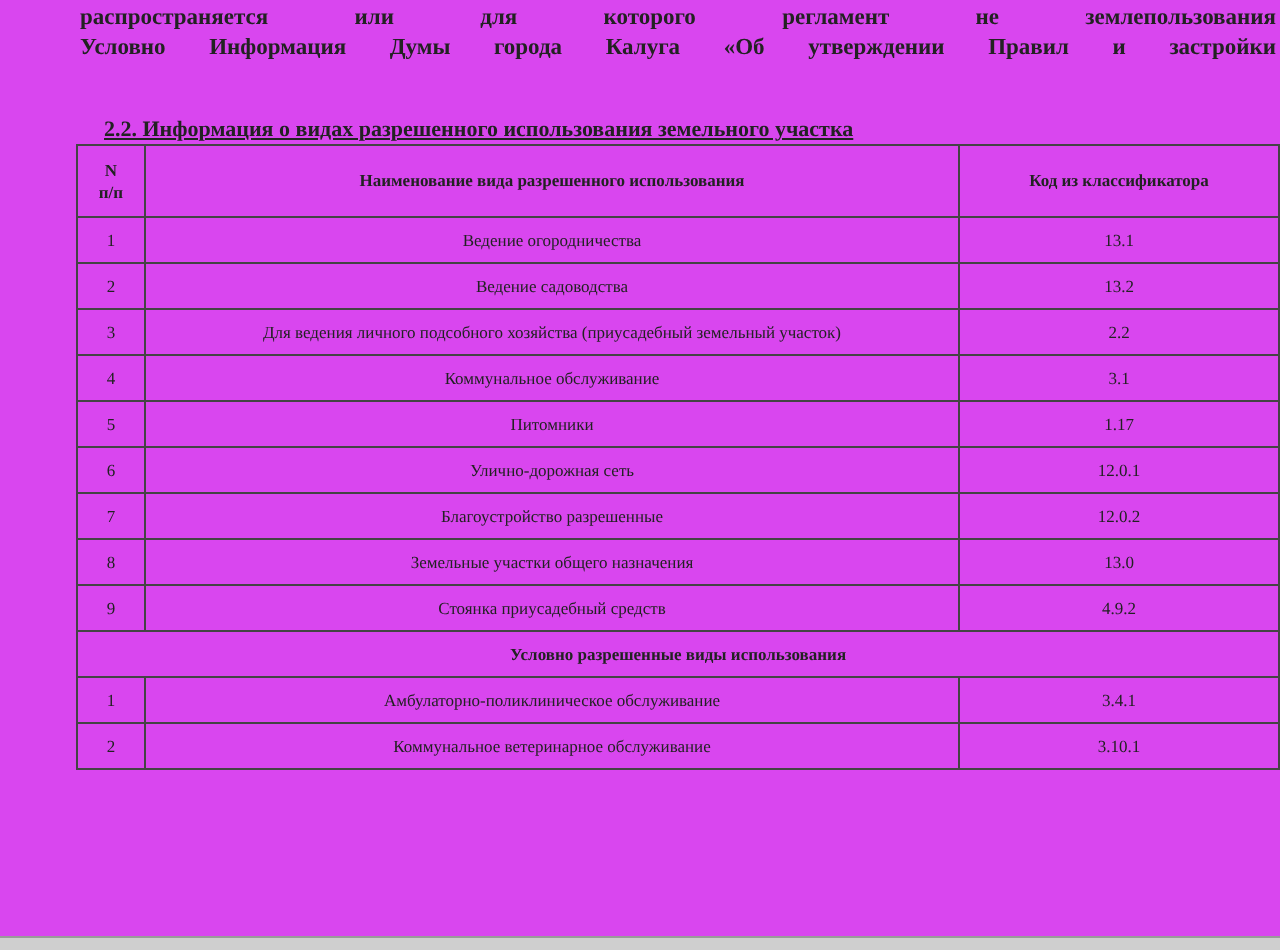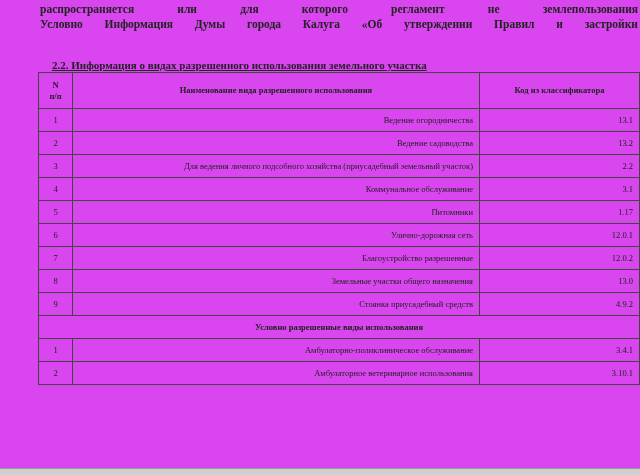--- a/index.html
+++ b/index.html
@@ -85,24 +85,24 @@
       height: 22px;
     }
     table.permitted tr.row td {
       height: 22px;
     }
     table.permitted td.num {
       text-align: center;
       padding: 0;
     }
     table.permitted td.code {
-      text-align: right;
+      text-align: center;
     }
     table.permitted td.name {
-      text-align: right;
+      text-align: center;
     }
     .bottom-bar {
       position: absolute;
       left: 0;
       top: 468px;
       width: 640px;
       height: 7px;
       background: #cfcfcf;
       border-top: 1px solid #9a9a9a;
     }
@@ -203,20 +203,20 @@
       <tr class="group">
         <td colspan="3">Условно разрешенные виды использования</td>
       </tr>
       <tr class="row">
         <td class="num">1</td>
         <td class="name">Амбулаторно-поликлиническое обслуживание</td>
         <td class="code">3.4.1</td>
       </tr>
       <tr class="row">
         <td class="num">2</td>
-        <td class="name">Амбулаторное ветеринарное использования</td>
+        <td class="name">Коммунальное ветеринарное обслуживание</td>
         <td class="code">3.10.1</td>
       </tr>
     </tbody>
   </table>
 </div>
 
 <div class="bottom-bar"></div>
 
 </body></html>

